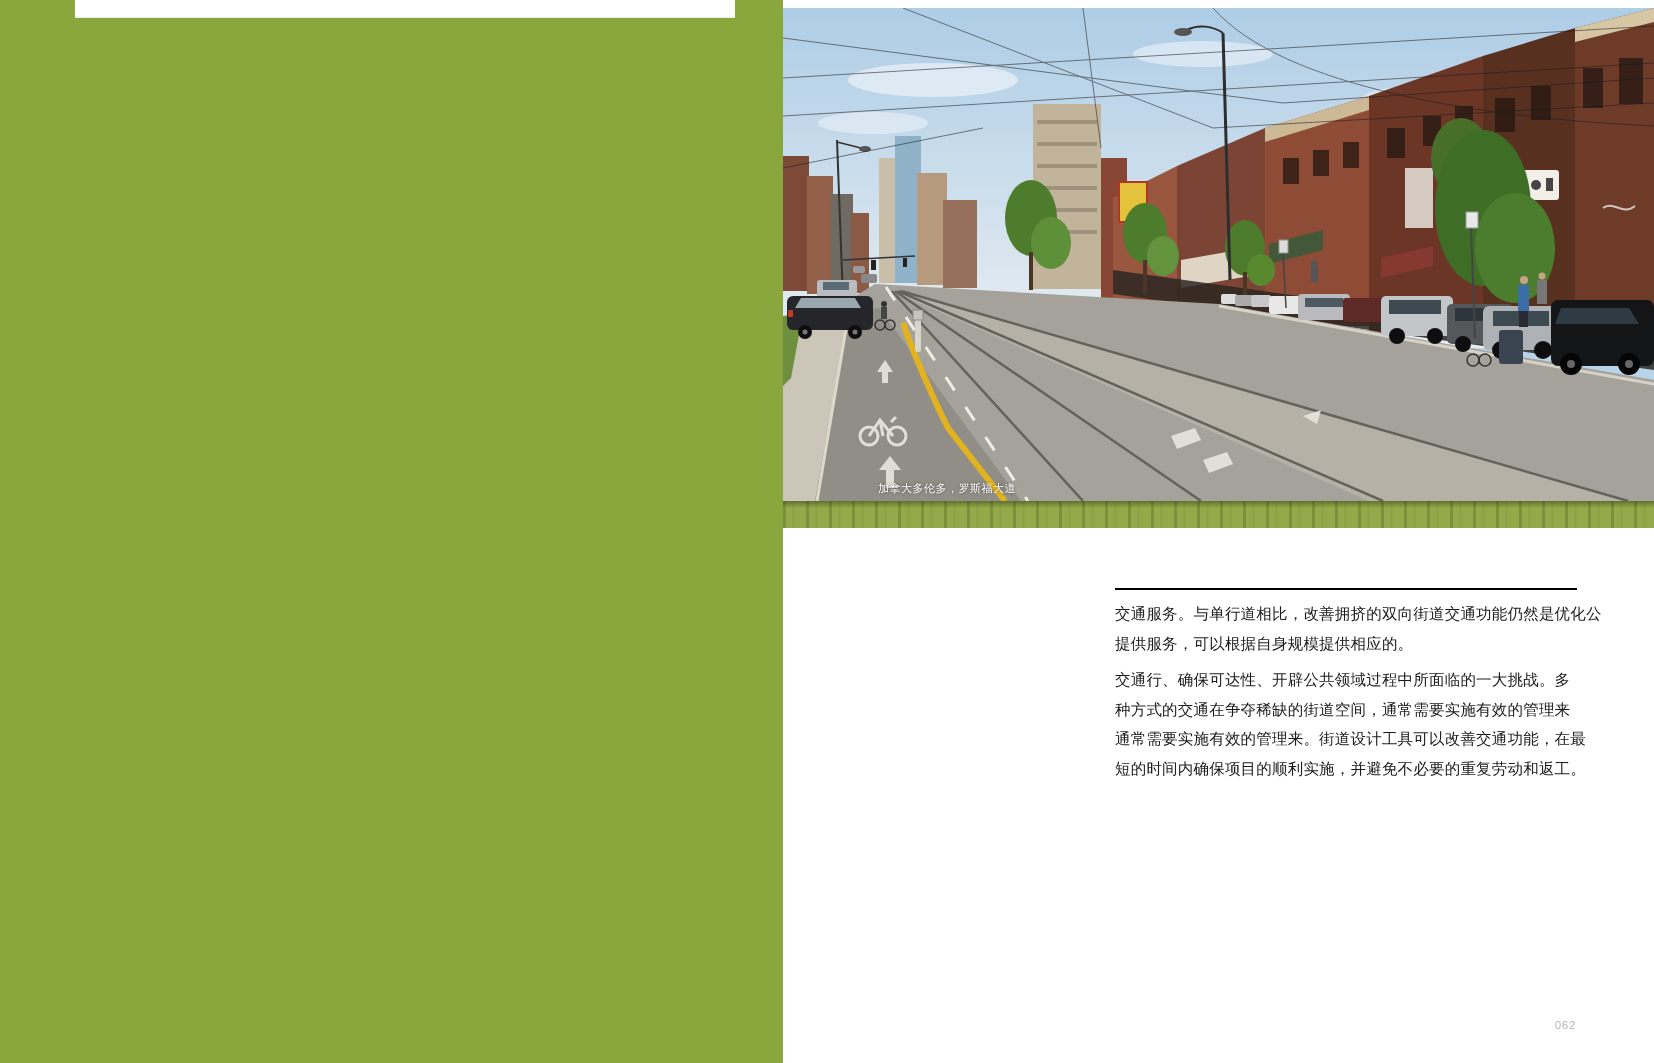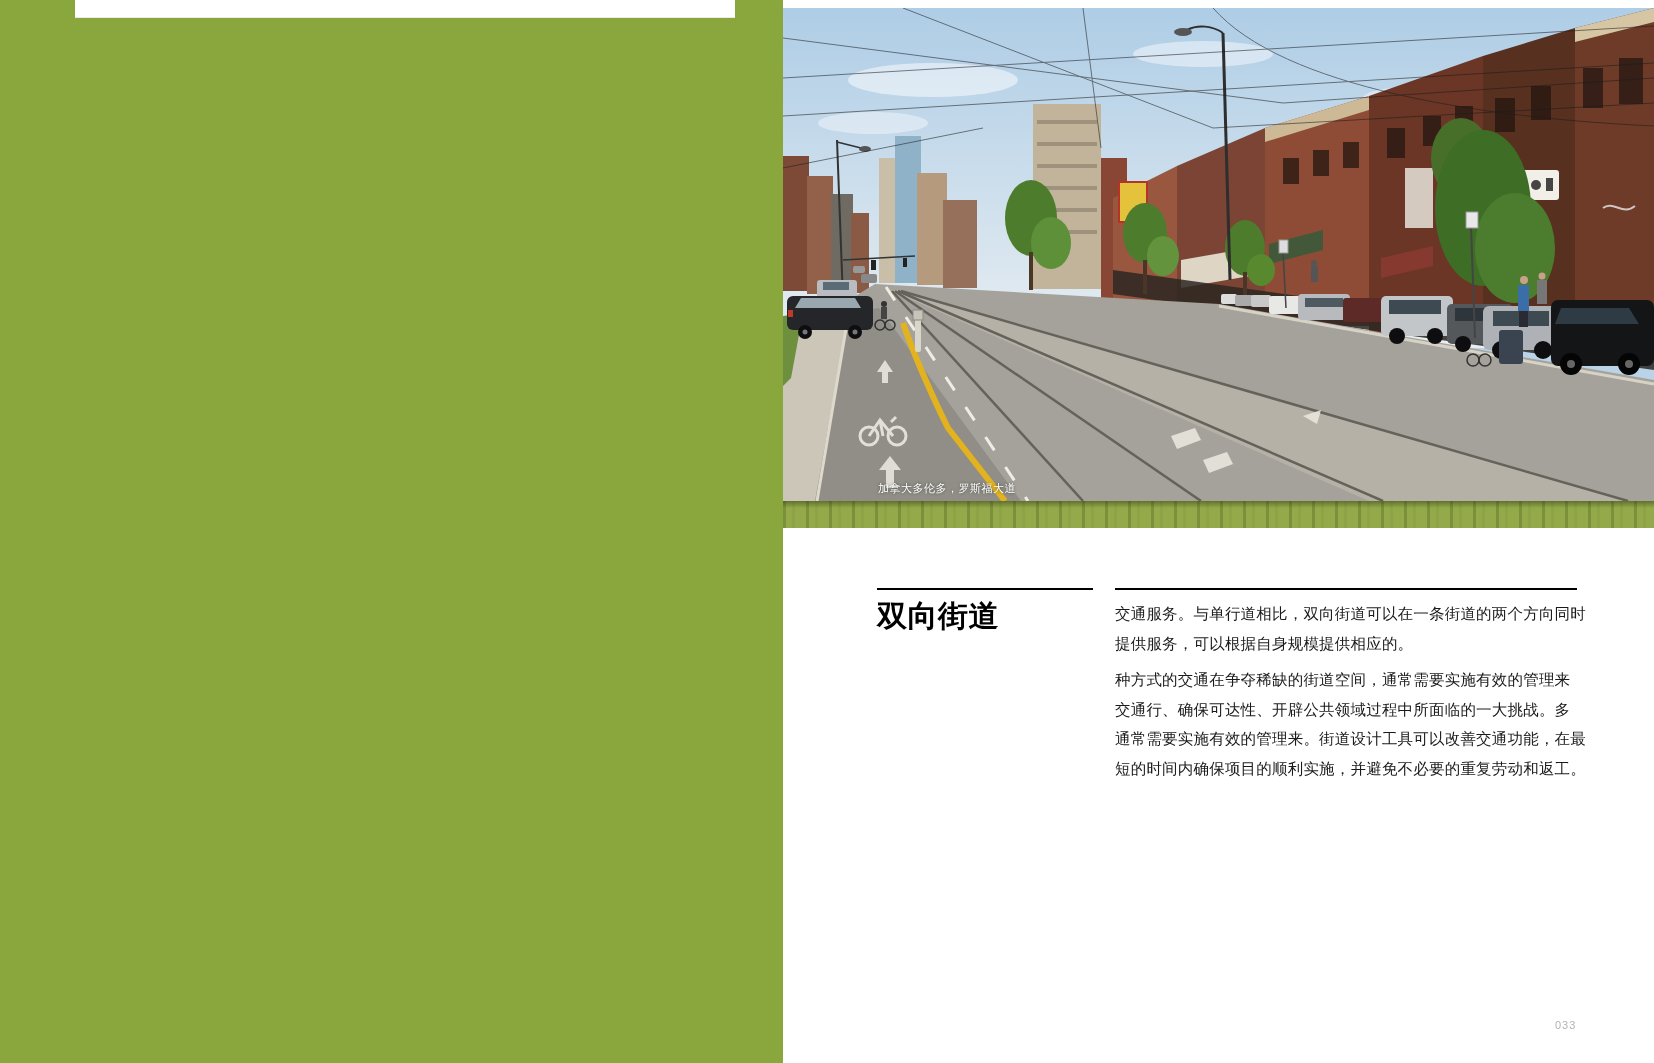--- a/index.html
+++ b/index.html
@@ -303,33 +303,29 @@
         <path d="M430,0 C500,80 700,110 871,118"></path>
         <path d="M0,160 L200,120"></path>
       </g>
     </svg>
     <div class="photo-caption">加拿大多伦多，罗斯福大道</div>
   </div>
 
   <div class="band"></div>
 
   <div class="content">
-    <div class="title-block">
-      <div class="title-rule"></div>
-      <h1 class="article-title">双向街道</h1>
-    </div>
     <div class="text-block">
       <div class="text-rule"></div>
       <div class="para">
-        <div class="text-line">交通服务。与单行道相比，双向街道可以在一条街道的两个方向同时</div>
+        <div class="text-line">交通服务。与单行道相比，改善拥挤的双向街道交通功能仍然是优化公</div>
         <div class="text-line">提供服务，可以根据自身规模提供相应的。</div>
       </div>
       <div class="para">
+        <div class="text-line">交通行、确保可达性、开辟公共领域过程中所面临的一大挑战。多</div>
         <div class="text-line">种方式的交通在争夺稀缺的街道空间，通常需要实施有效的管理来</div>
-        <div class="text-line">交通行、确保可达性、开辟公共领域过程中所面临的一大挑战。多</div>
         <div class="text-line">通常需要实施有效的管理来。街道设计工具可以改善交通功能，在最</div>
         <div class="text-line">短的时间内确保项目的顺利实施，并避免不必要的重复劳动和返工。</div>
       </div>
     </div>
   </div>
 
-  <div class="page-number">033</div>
+  <div class="page-number">062</div>
 </div>
 
 </body></html>

